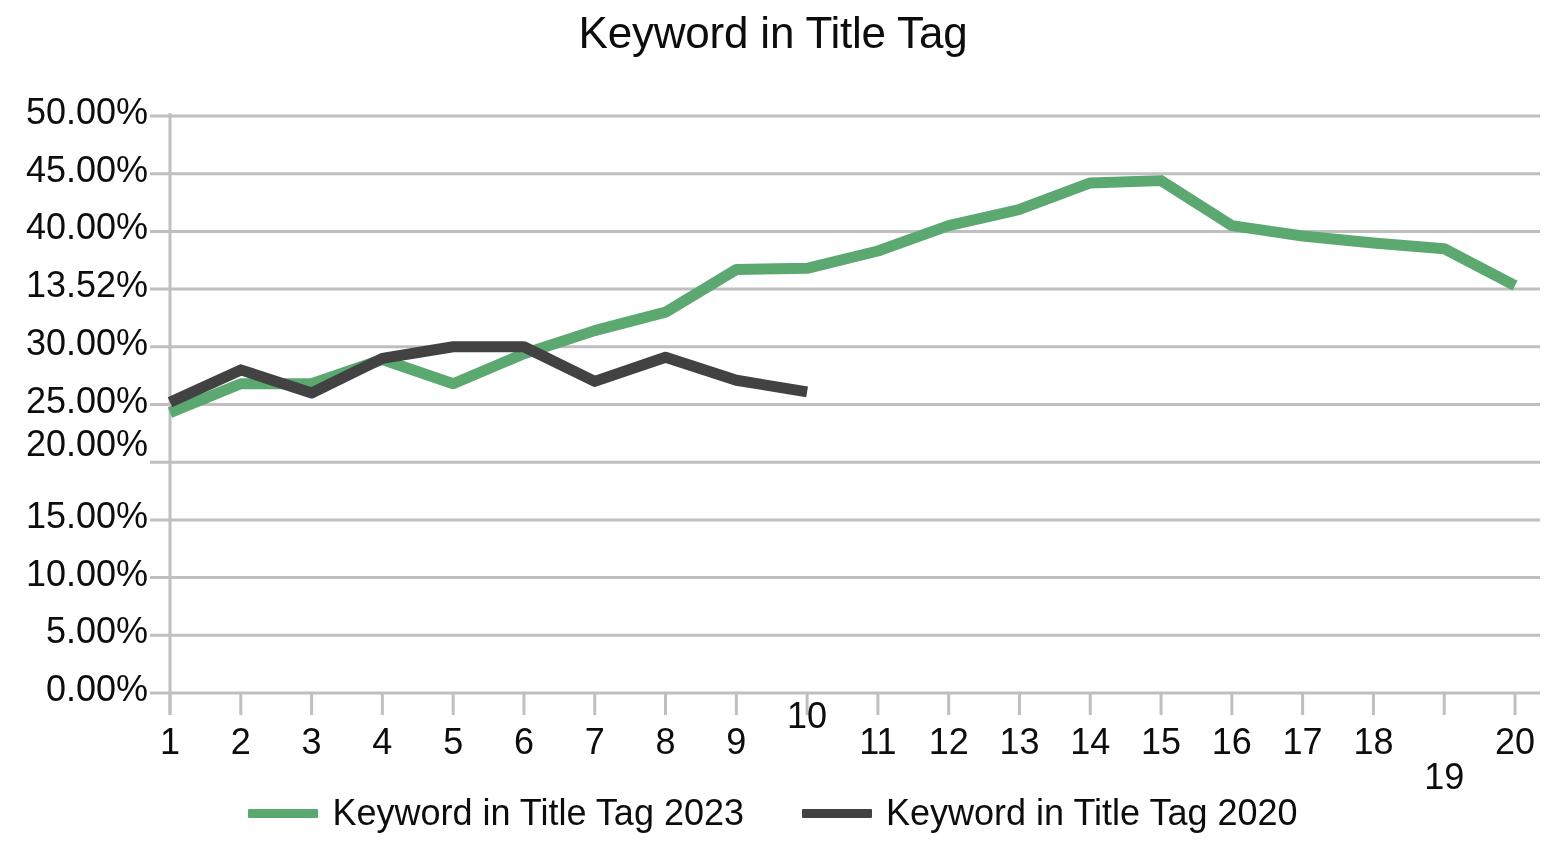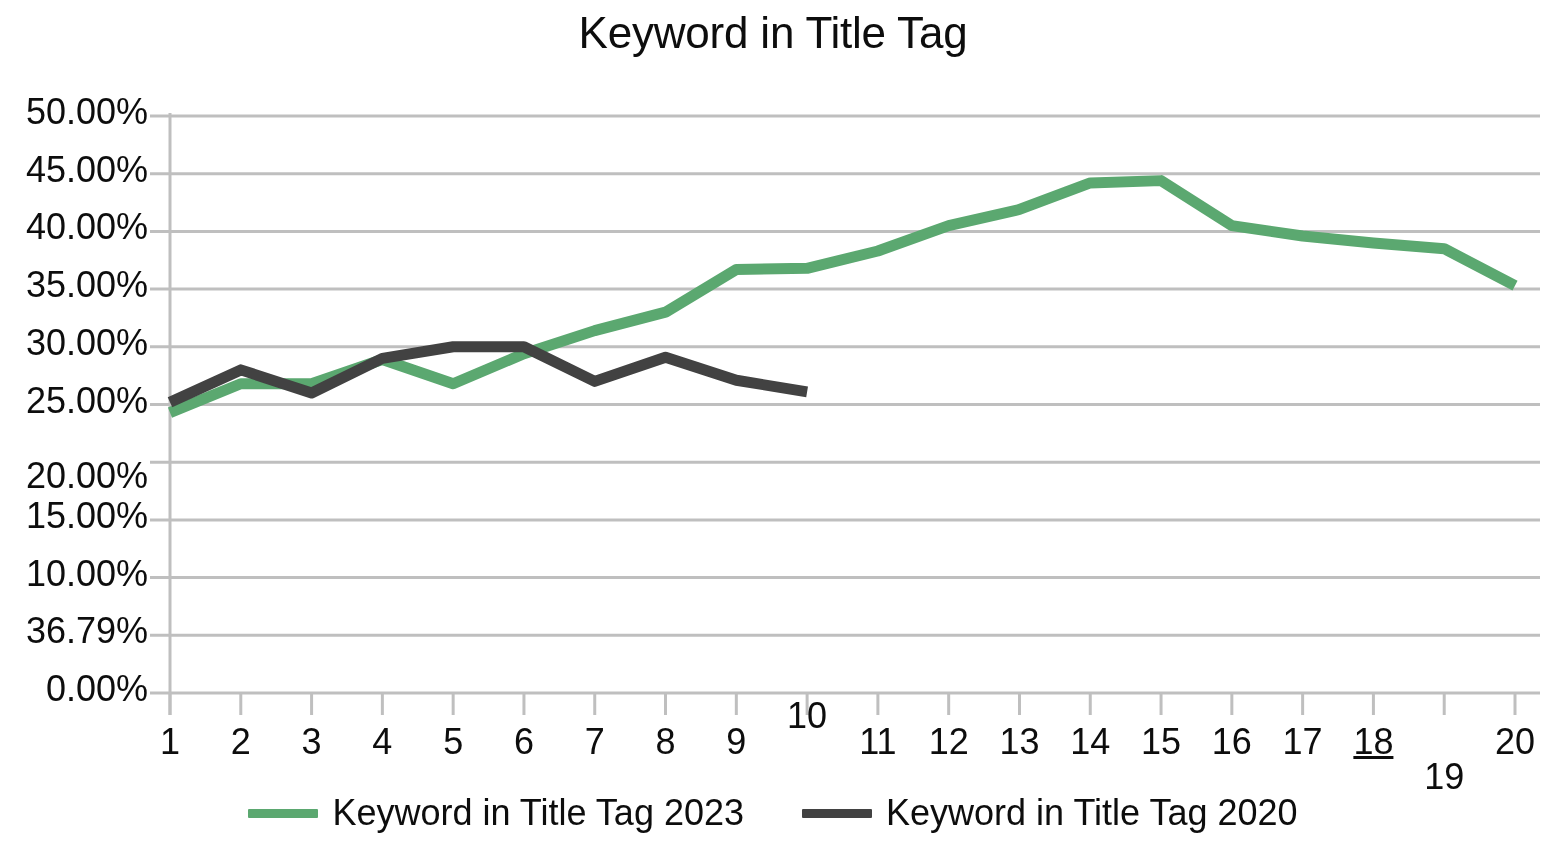--- a/index.html
+++ b/index.html
@@ -128,27 +128,27 @@
           <line x1="1444.2105263157894" x2="1444.2105263157894" y1="693" y2="715" stroke="#bfbfbf" stroke-width="3"></line>
           <line x1="1515" x2="1515" y1="693" y2="715" stroke="#bfbfbf" stroke-width="3"></line>
         </g>
       <g id="series-layer">
           <polyline points="170,412.57800000000003 240.78947368421052,383.728 311.57894736842104,383.728 382.36842105263156,359.494 453.1578947368421,383.728 523.9473684210526,353.72400000000005 594.7368421052631,330.644 665.5263157894736,312.18 736.3157894736842,269.48199999999997 807.1052631578947,268.32800000000003 877.8947368421052,251.01800000000003 948.6842105263158,225.63 1019.4736842105262,209.47400000000005 1090.2631578947369,182.93200000000002 1161.0526315789473,180.62400000000002 1231.842105263158,225.63 1302.6315789473683,236.01599999999996 1373.421052631579,242.94 1444.2105263157894,248.70999999999998 1515,285.63800000000003" fill="none" stroke="#5BA870" stroke-width="11" stroke-linejoin="round" stroke-linecap="butt"></polyline>
           <polyline points="170,402.192 240.78947368421052,369.88 311.57894736842104,392.96 382.36842105263156,358.34000000000003 453.1578947368421,346.8 523.9473684210526,346.8 594.7368421052631,381.41999999999996 665.5263157894736,357.186 736.3157894736842,380.26599999999996 807.1052631578947,391.806" fill="none" stroke="#424242" stroke-width="11" stroke-linejoin="round" stroke-linecap="butt"></polyline>
         </g>
     </svg>
     <div id="ytick-labels">
         <div class="ytick-label" style="right: 1398px; top: 668px;">0.00%</div>
-        <div class="ytick-label" style="right: 1398px; top: 610.3px;">36.79%</div>
+        <div class="ytick-label" style="right: 1398px; top: 610.3px;">5.00%</div>
         <div class="ytick-label" style="right: 1398px; top: 552.6px;">10.00%</div>
         <div class="ytick-label" style="right: 1398px; top: 494.9px;">15.00%</div>
-        <div class="ytick-label" style="right: 1398px; top: 455px;">20.00%</div>
+        <div class="ytick-label" style="right: 1398px; top: 423px;">20.00%</div>
         <div class="ytick-label" style="right: 1398px; top: 379.5px;">25.00%</div>
         <div class="ytick-label" style="right: 1398px; top: 321.8px; text-align: center;">30.00%</div>
-        <div class="ytick-label" style="right: 1398px; top: 264.1px;">35.00%</div>
+        <div class="ytick-label" style="right: 1398px; top: 264.1px;">13.52%</div>
         <div class="ytick-label" style="right: 1398px; top: 206.4px;">40.00%</div>
         <div class="ytick-label" style="right: 1398px; top: 148.7px;">45.00%</div>
         <div class="ytick-label" style="right: 1398px; top: 91px; text-align: right;">50.00%</div>
       </div>
     <div id="xtick-labels">
         <div class="xtick-label" style="left: 130px; width: 80px; top: 721px;">1</div>
         <div class="xtick-label" style="left: 200.789px; width: 80px; top: 721px;">2</div>
         <div class="xtick-label" style="left: 271.579px; width: 80px; top: 721px;">3</div>
         <div class="xtick-label" style="left: 342.368px; width: 80px; top: 721px;">4</div>
         <div class="xtick-label" style="left: 413.158px; width: 80px; top: 721px;">5</div>
@@ -157,21 +157,21 @@
         <div class="xtick-label" style="left: 625.526px; width: 80px; top: 721px;">8</div>
         <div class="xtick-label" style="left: 696.316px; width: 80px; top: 721px;">9</div>
         <div class="xtick-label" style="left: 767.105px; width: 80px; top: 695px;">10</div>
         <div class="xtick-label" style="left: 837.895px; width: 80px; top: 721px;">11</div>
         <div class="xtick-label" style="left: 908.684px; width: 80px; top: 721px;">12</div>
         <div class="xtick-label" style="left: 979.474px; width: 80px; top: 721px;">13</div>
         <div class="xtick-label" style="left: 1050.26px; width: 80px; top: 721px;">14</div>
         <div class="xtick-label" style="left: 1121.05px; width: 80px; top: 721px;">15</div>
         <div class="xtick-label" style="left: 1191.84px; width: 80px; top: 721px;">16</div>
         <div class="xtick-label" style="left: 1262.63px; width: 80px; top: 721px;">17</div>
-        <div class="xtick-label" style="left: 1333.42px; width: 80px; top: 721px; text-decoration: underline;">18</div>
+        <div class="xtick-label" style="left: 1333.42px; width: 80px; top: 721px;">18</div>
         <div class="xtick-label" style="left: 1404.21px; width: 80px; top: 756px;">19</div>
         <div class="xtick-label" style="left: 1475px; width: 80px; top: 721px;">20</div>
       </div>
   </div>
 
   <div id="legend">
       <div class="legend-entry">
         <span class="legend-swatch" style="background: rgb(91, 168, 112);"></span>
         <span class="legend-text">Keyword in Title Tag 2023</span>
       </div>

